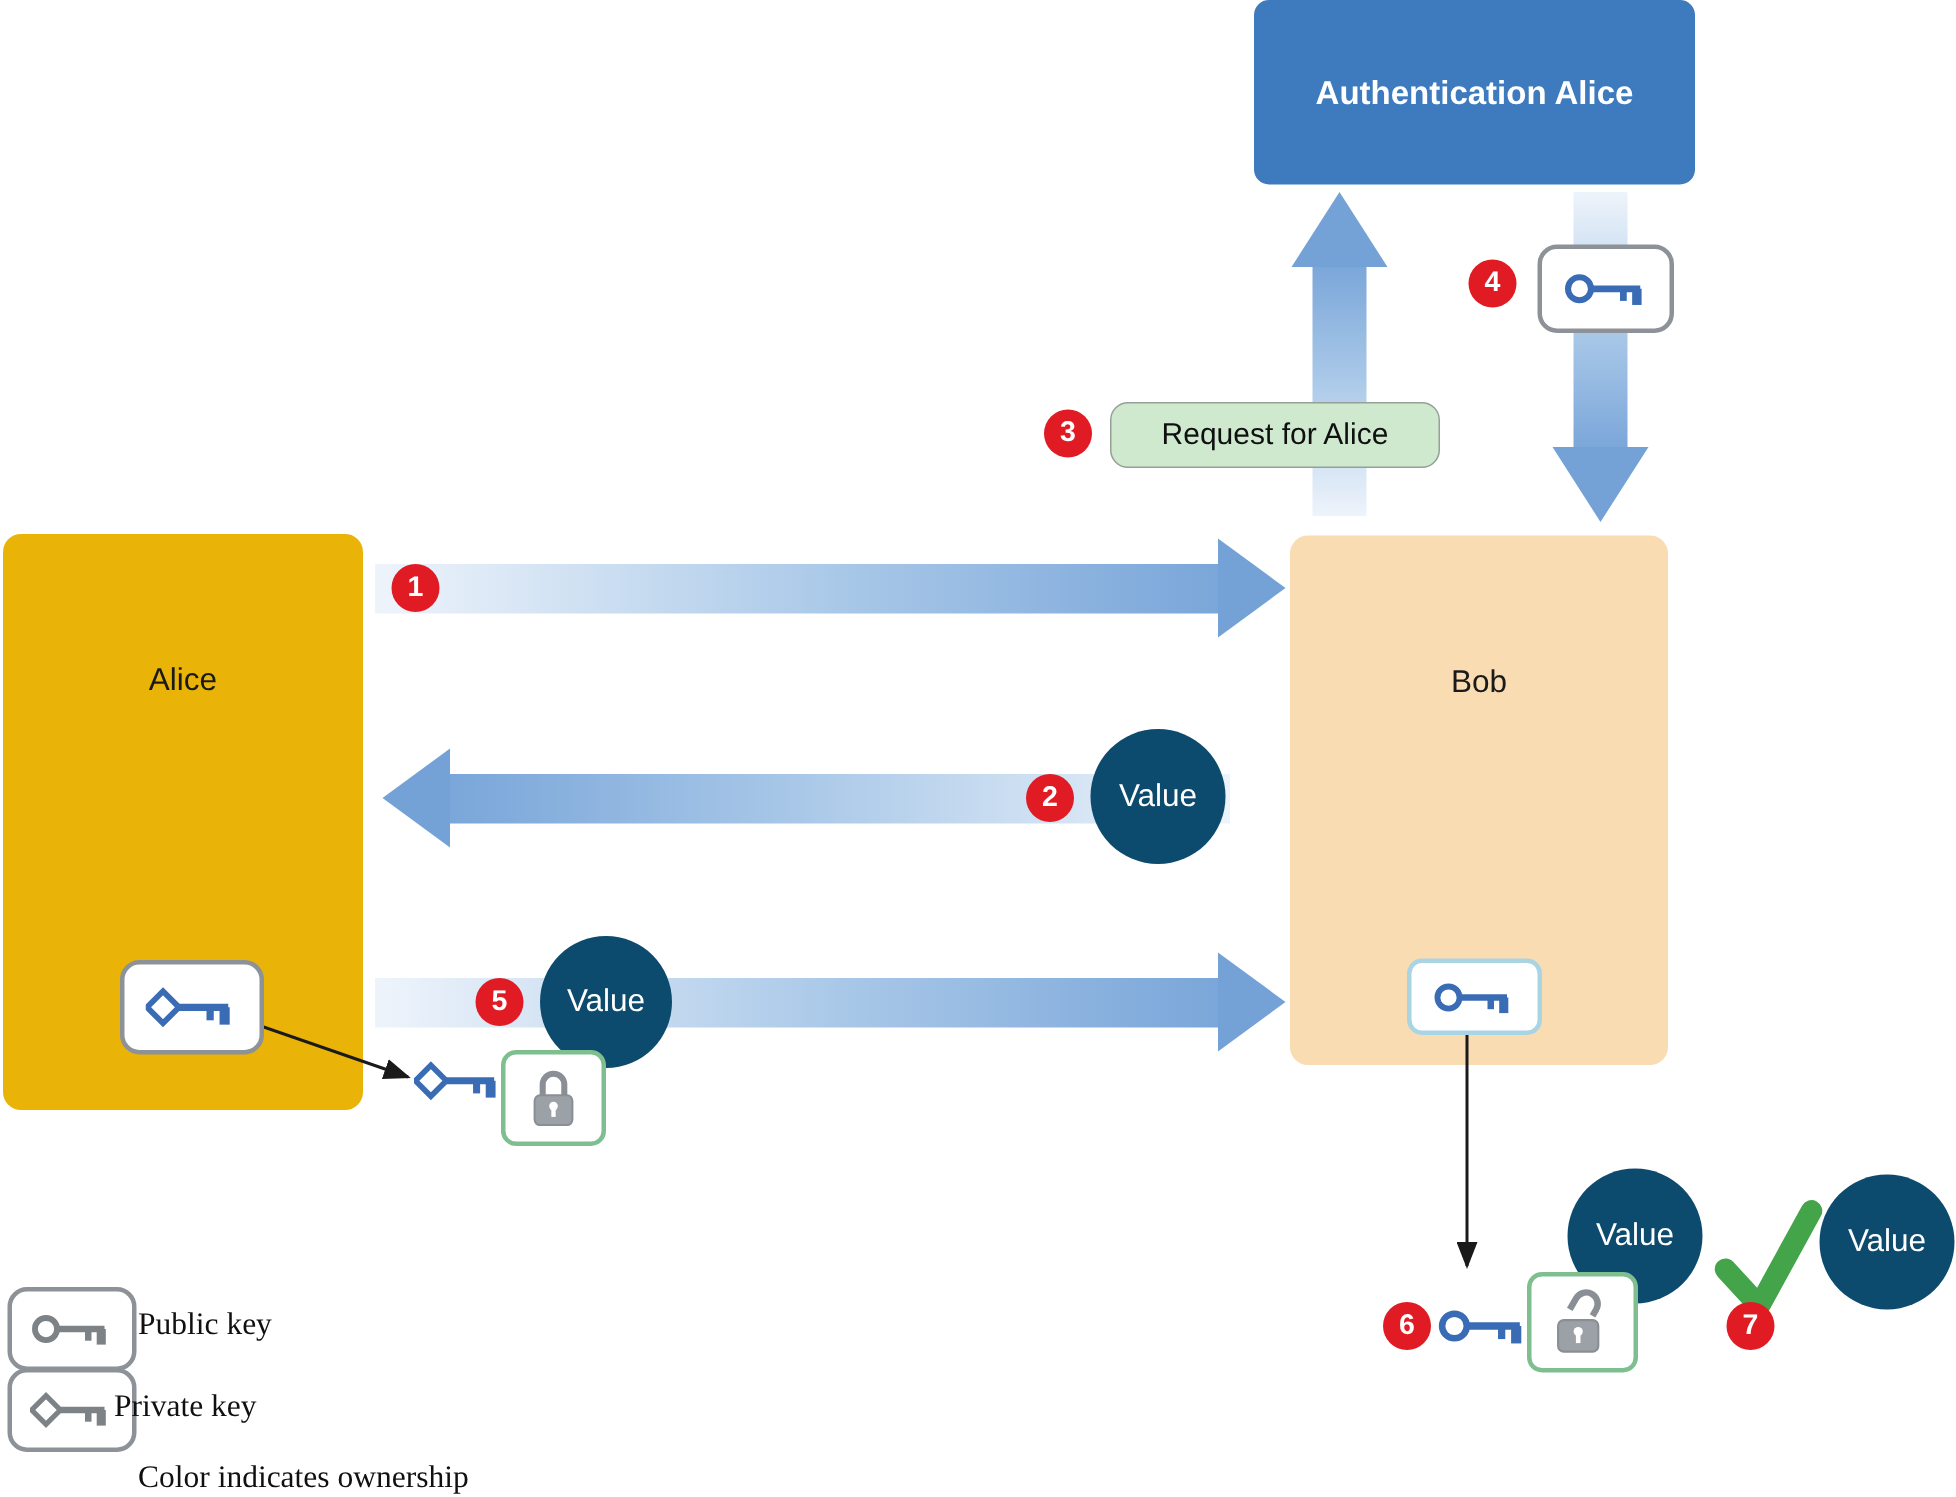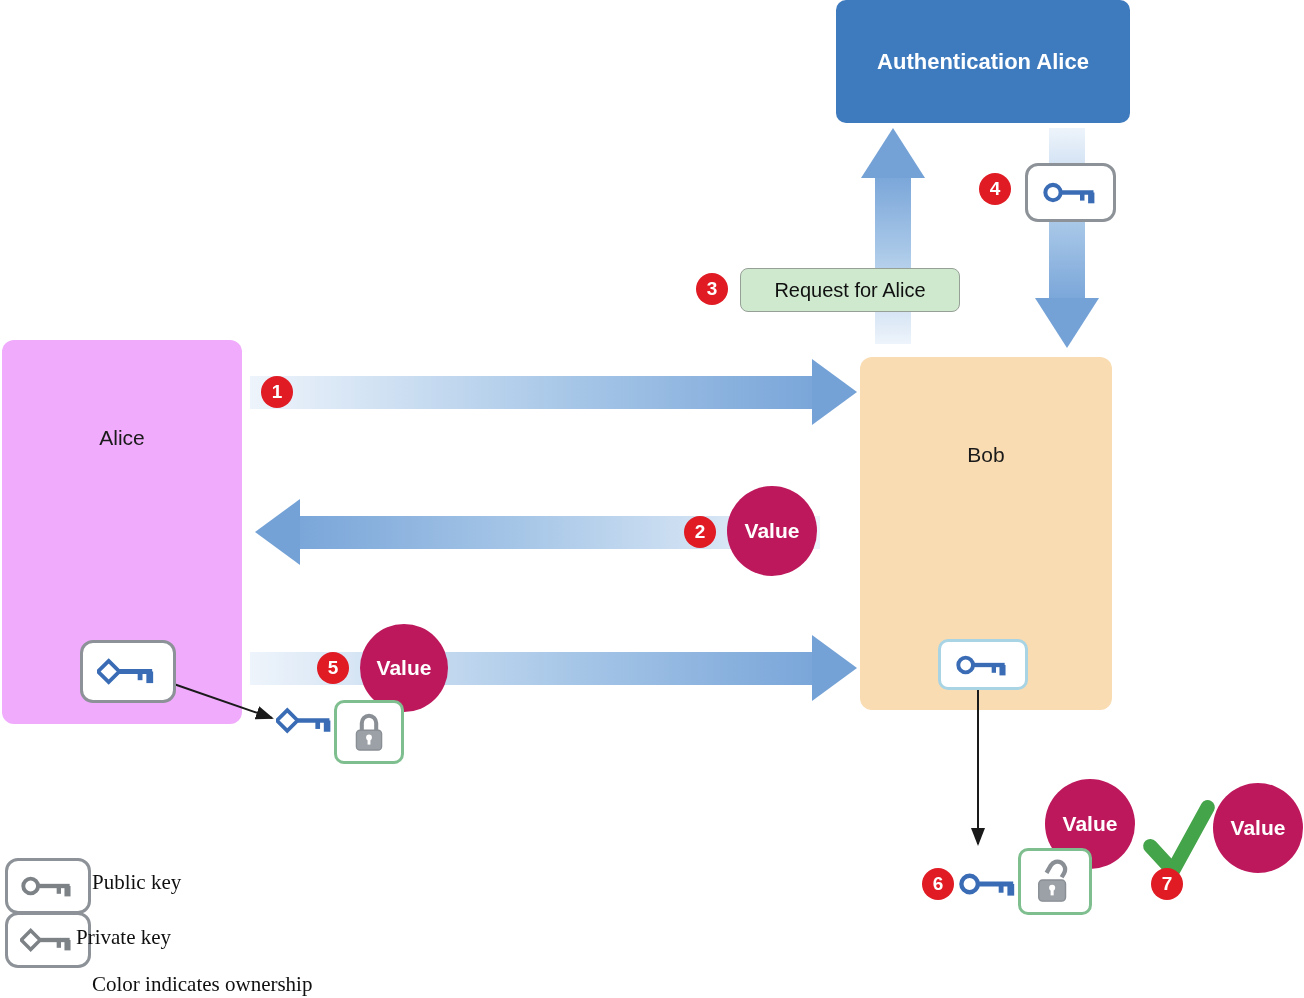--- a/index.html
+++ b/index.html
@@ -4,40 +4,40 @@
 <style>
   html,body{margin:0;padding:0;background:#ffffff;}
   #canvas{position:relative;width:1304px;height:998px;background:#ffffff;font-family:"Liberation Sans",sans-serif;overflow:hidden;}
 
   .node{position:absolute;border-radius:12px;z-index:2;}
   .node-label{position:absolute;top:86px;left:0;right:0;text-align:center;font-size:21px;color:#1a1a1a;}
 
   #server{position:absolute;left:836px;top:0;width:294px;height:123px;background:#3d7abe;border-radius:10px;
           display:flex;align-items:center;justify-content:center;color:#fff;font-size:22px;font-weight:bold;z-index:2;}
 
-  #alice{left:2px;top:340px;width:240px;height:384px;background:#f0abfc;}
+  #alice{left:2px;top:356px;width:240px;height:384px;background:#eab308;}
   #bob{left:860px;top:357px;width:240px;height:353px;background:#fadcb2;padding-left:12px;}
 
   .shaft{position:absolute;z-index:1;}
   .shaft-right{background:linear-gradient(to right,#eef4fb 0%,#a9c8e8 55%,#7aa6d9 100%);}
   .shaft-left{background:linear-gradient(to left,#eef4fb 0%,#a9c8e8 55%,#7aa6d9 100%);}
   .shaft-up{background:linear-gradient(to top,#eef4fb 0%,#a9c8e8 55%,#7aa6d9 100%);}
   .shaft-down{background:linear-gradient(to bottom,#eef4fb 0%,#a9c8e8 55%,#7aa6d9 100%);}
 
   .head{position:absolute;width:0;height:0;z-index:1;}
   .head-right{border-top:33px solid transparent;border-bottom:33px solid transparent;border-left:45px solid #74a2d6;}
   .head-left{border-top:33px solid transparent;border-bottom:33px solid transparent;border-right:45px solid #74a2d6;}
   .head-up{border-left:32px solid transparent;border-right:32px solid transparent;border-bottom:50px solid #74a2d6;}
   .head-down{border-left:32px solid transparent;border-right:32px solid transparent;border-top:50px solid #74a2d6;}
 
   .badge{position:absolute;width:32px;height:32px;border-radius:50%;background:#e01b24;color:#fff;
          font-size:19px;font-weight:bold;display:flex;align-items:center;justify-content:center;z-index:7;}
 
-  .value-circle{position:absolute;width:90px;height:90px;border-radius:50%;background:#be185d;color:#fff;
-                font-size:21px;font-weight:bold;display:flex;align-items:center;justify-content:center;z-index:4;}
+  .value-circle{position:absolute;width:90px;height:90px;border-radius:50%;background:#0c4a6e;color:#fff;
+                font-size:21px;font-weight:normal;display:flex;align-items:center;justify-content:center;z-index:4;}
 
   .label-box{position:absolute;background:#cfe9cf;border:1.5px solid #96a096;border-radius:8px;
              display:flex;align-items:center;justify-content:center;font-size:20px;color:#101010;z-index:6;}
 
   .keybox{position:absolute;background:#fff;display:flex;align-items:center;justify-content:center;z-index:6;}
   .border-gray{border:3px solid #8d9298;border-radius:13px;}
   .border-blue{border:3px solid #a9d4e4;border-radius:10px;}
   .border-green{border:3px solid #7fbf8f;border-radius:10px;}
 
   .key-blue{color:#3a6cb5;}
@@ -101,21 +101,21 @@
   <div class="badge" style="left:261px;top:376px;">1</div>
 
   <div class="head head-left" style="left:255px;top:499px;"></div>
   <div class="shaft shaft-left" style="left:300px;top:516px;width:520px;height:33px;"></div>
   <div class="badge" style="left:684px;top:516px;">2</div>
   <div class="value-circle" style="left:727px;top:486px;">Value</div>
 
   <div class="shaft shaft-up" style="left:875px;top:176px;width:36px;height:168px;"></div>
   <div class="head head-up" style="left:861px;top:128px;"></div>
   <div class="badge" style="left:696px;top:273px;">3</div>
-  <div class="label-box" style="left:740px;top:268px;width:218px;height:42px;">Request for Alice</div>
+  <div class="label-box" style="left:740px;top:268px;width:218px;height:42px;border-radius:12px;">Request for Alice</div>
 
   <div class="shaft shaft-down" style="left:1049px;top:128px;width:36px;height:172px;"></div>
   <div class="head head-down" style="left:1035px;top:298px;"></div>
   <div class="badge" style="left:979px;top:173px;">4</div>
   <div class="keybox border-gray" style="left:1025px;top:163px;width:85px;height:53px;">
     <svg class="key-blue" style="width:58px;height:27px;">
         <use href="#sym-pubkey"></use>
       </svg>
   </div>
 

